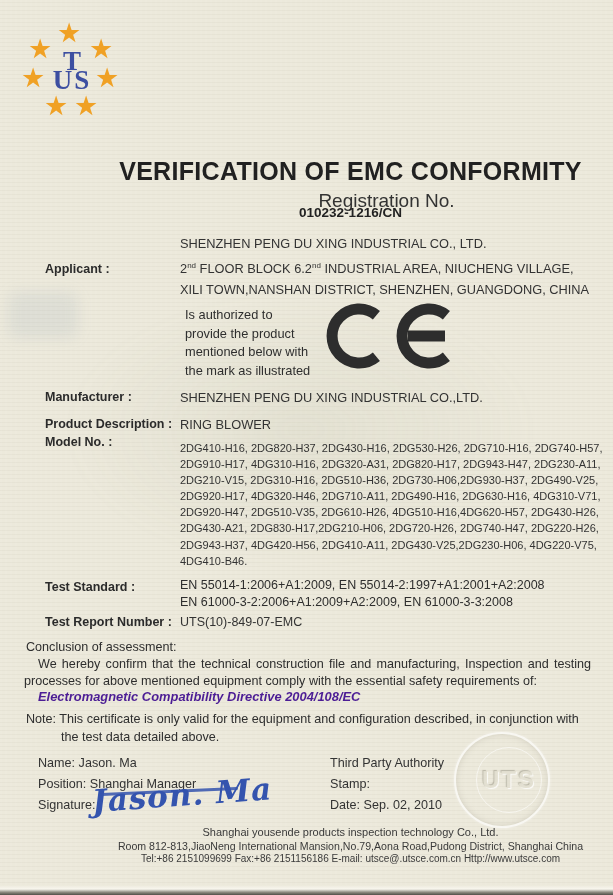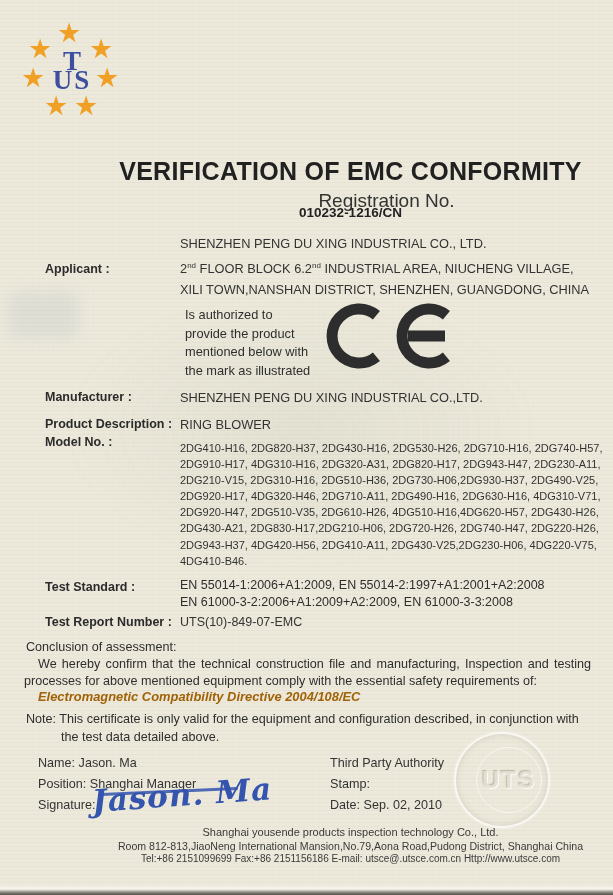--- a/index.html
+++ b/index.html
@@ -127,21 +127,21 @@
 <div class="abs ts" style="left:180px;top:577px;">
   <div>EN 55014-1:2006+A1:2009, EN 55014-2:1997+A1:2001+A2:2008</div>
   <div>EN 61000-3-2:2006+A1:2009+A2:2009, EN 61000-3-3:2008</div>
 </div>
 
 <div class="abs label" style="left:45px;top:615px;">Test Report Number :</div>
 <div class="abs val" style="left:180px;top:615px;font-size:12.5px;">UTS(10)-849-07-EMC</div>
 
 <div class="abs" style="left:26px;top:640px;font-size:12.6px;">Conclusion of assessment:</div>
 <div class="abs just" style="left:24px;top:656px;width:567px;font-size:12.6px;line-height:17px;text-indent:14px;">We hereby confirm that the technical construction file and manufacturing, Inspection and testing processes for above mentioned equipment comply with the essential safety requirements of:</div>
-<div class="abs" style="left:38px;top:689px;font-size:12.9px;font-weight:bold;font-style:italic;color:#a16207;">Electromagnetic Compatibility Directive 2004/108/EC</div>
+<div class="abs" style="left:38px;top:689px;font-size:12.9px;font-weight:bold;font-style:italic;color:#4c1d95;">Electromagnetic Compatibility Directive 2004/108/EC</div>
 
 <div class="abs" style="left:26px;top:711px;width:570px;font-size:12.6px;line-height:17.5px;padding-left:35px;text-indent:-35px;box-sizing:border-box;">Note: This certificate is only valid for the equipment and configuration described, in conjunction with the test data detailed above.</div>
 
 <div class="abs val" style="left:38px;top:756px;font-size:12.6px;">Name: Jason. Ma</div>
 <div class="abs val" style="left:38px;top:777px;font-size:12.6px;">Position: Shanghai Manager</div>
 <div class="abs val" style="left:38px;top:798px;font-size:12.6px;">Signature:</div>
 <div class="abs script" style="left:92px;top:783px;">Jason. Ma</div>
 <div class="abs flourish" style="left:100px;top:790px;width:138px;"></div>
 
 <div class="abs val" style="left:330px;top:756px;font-size:12.6px;">Third Party Authority</div>

